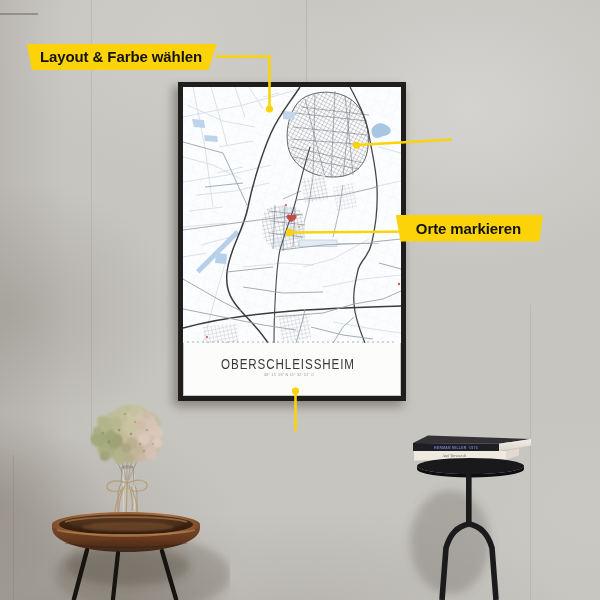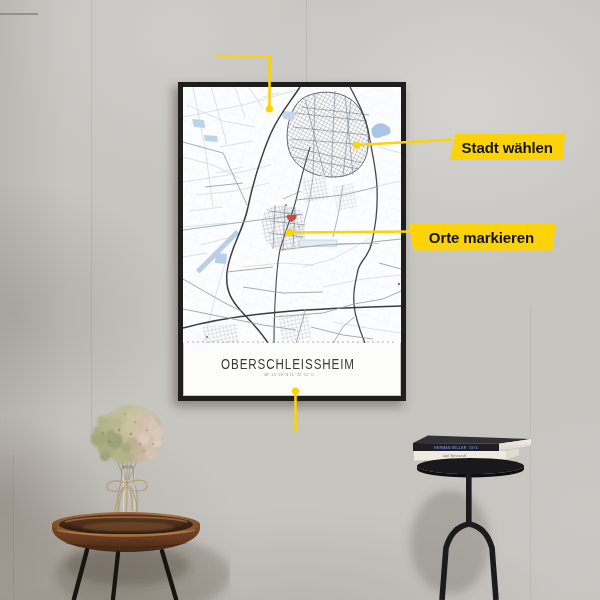--- a/index.html
+++ b/index.html
@@ -218,26 +218,26 @@
 
     <circle cx="269.5" cy="109" r="3.6" fill="#fbd308"></circle>
 
     <circle cx="356.5" cy="145.2" r="3.6" fill="#fbd308"></circle>
 
     <circle cx="289.5" cy="232.5" r="3.8" fill="#fbd308"></circle>
 
     <circle cx="295.5" cy="391" r="3.6" fill="#fbd308"></circle>
   </svg>
 
-
-  <div class="label" style="left:449.5px;top:134px;width:115.5px;height:26px;
-    clip-path:polygon(4.8% 0, 100% 0, 98% 100%, 0.5% 100%);">Stadt wählen</div>
-
-  <div class="label" style="left:407px;top:214.5px;width:149px;height:27px;
-    clip-path:polygon(1.2% 0, 100% 0, 97.6% 100%, 4.4% 100%);margin-top:9px;">Orte markieren</div>
+  <div class="label" style="left:25px;top:43.5px;width:192px;height:26.5px;
+    clip-path:polygon(1% 0, 100% 0, 95.5% 100%, 3.6% 100%);">Layout &amp; Farbe wählen</div>
+
+
+  <div class="label" style="left:394px;top:214.5px;width:149px;height:27px;
+    clip-path:polygon(1.2% 0, 100% 0, 97.6% 100%, 4.4% 100%);">Orte markieren</div>
 
 
   <div class="abs" style="left:35px;top:400px;width:195px;height:200px;">
   <svg width="195" height="200" viewBox="0 0 195 200" xmlns="http://www.w3.org/2000/svg">
     <defs>
       <filter id="soft" x="-40%" y="-40%" width="180%" height="180%">
             <feGaussianBlur stdDeviation="4"></feGaussianBlur>
           </filter>
       <filter id="soft2" x="-40%" y="-40%" width="180%" height="180%">
             <feGaussianBlur stdDeviation="0.8"></feGaussianBlur>

